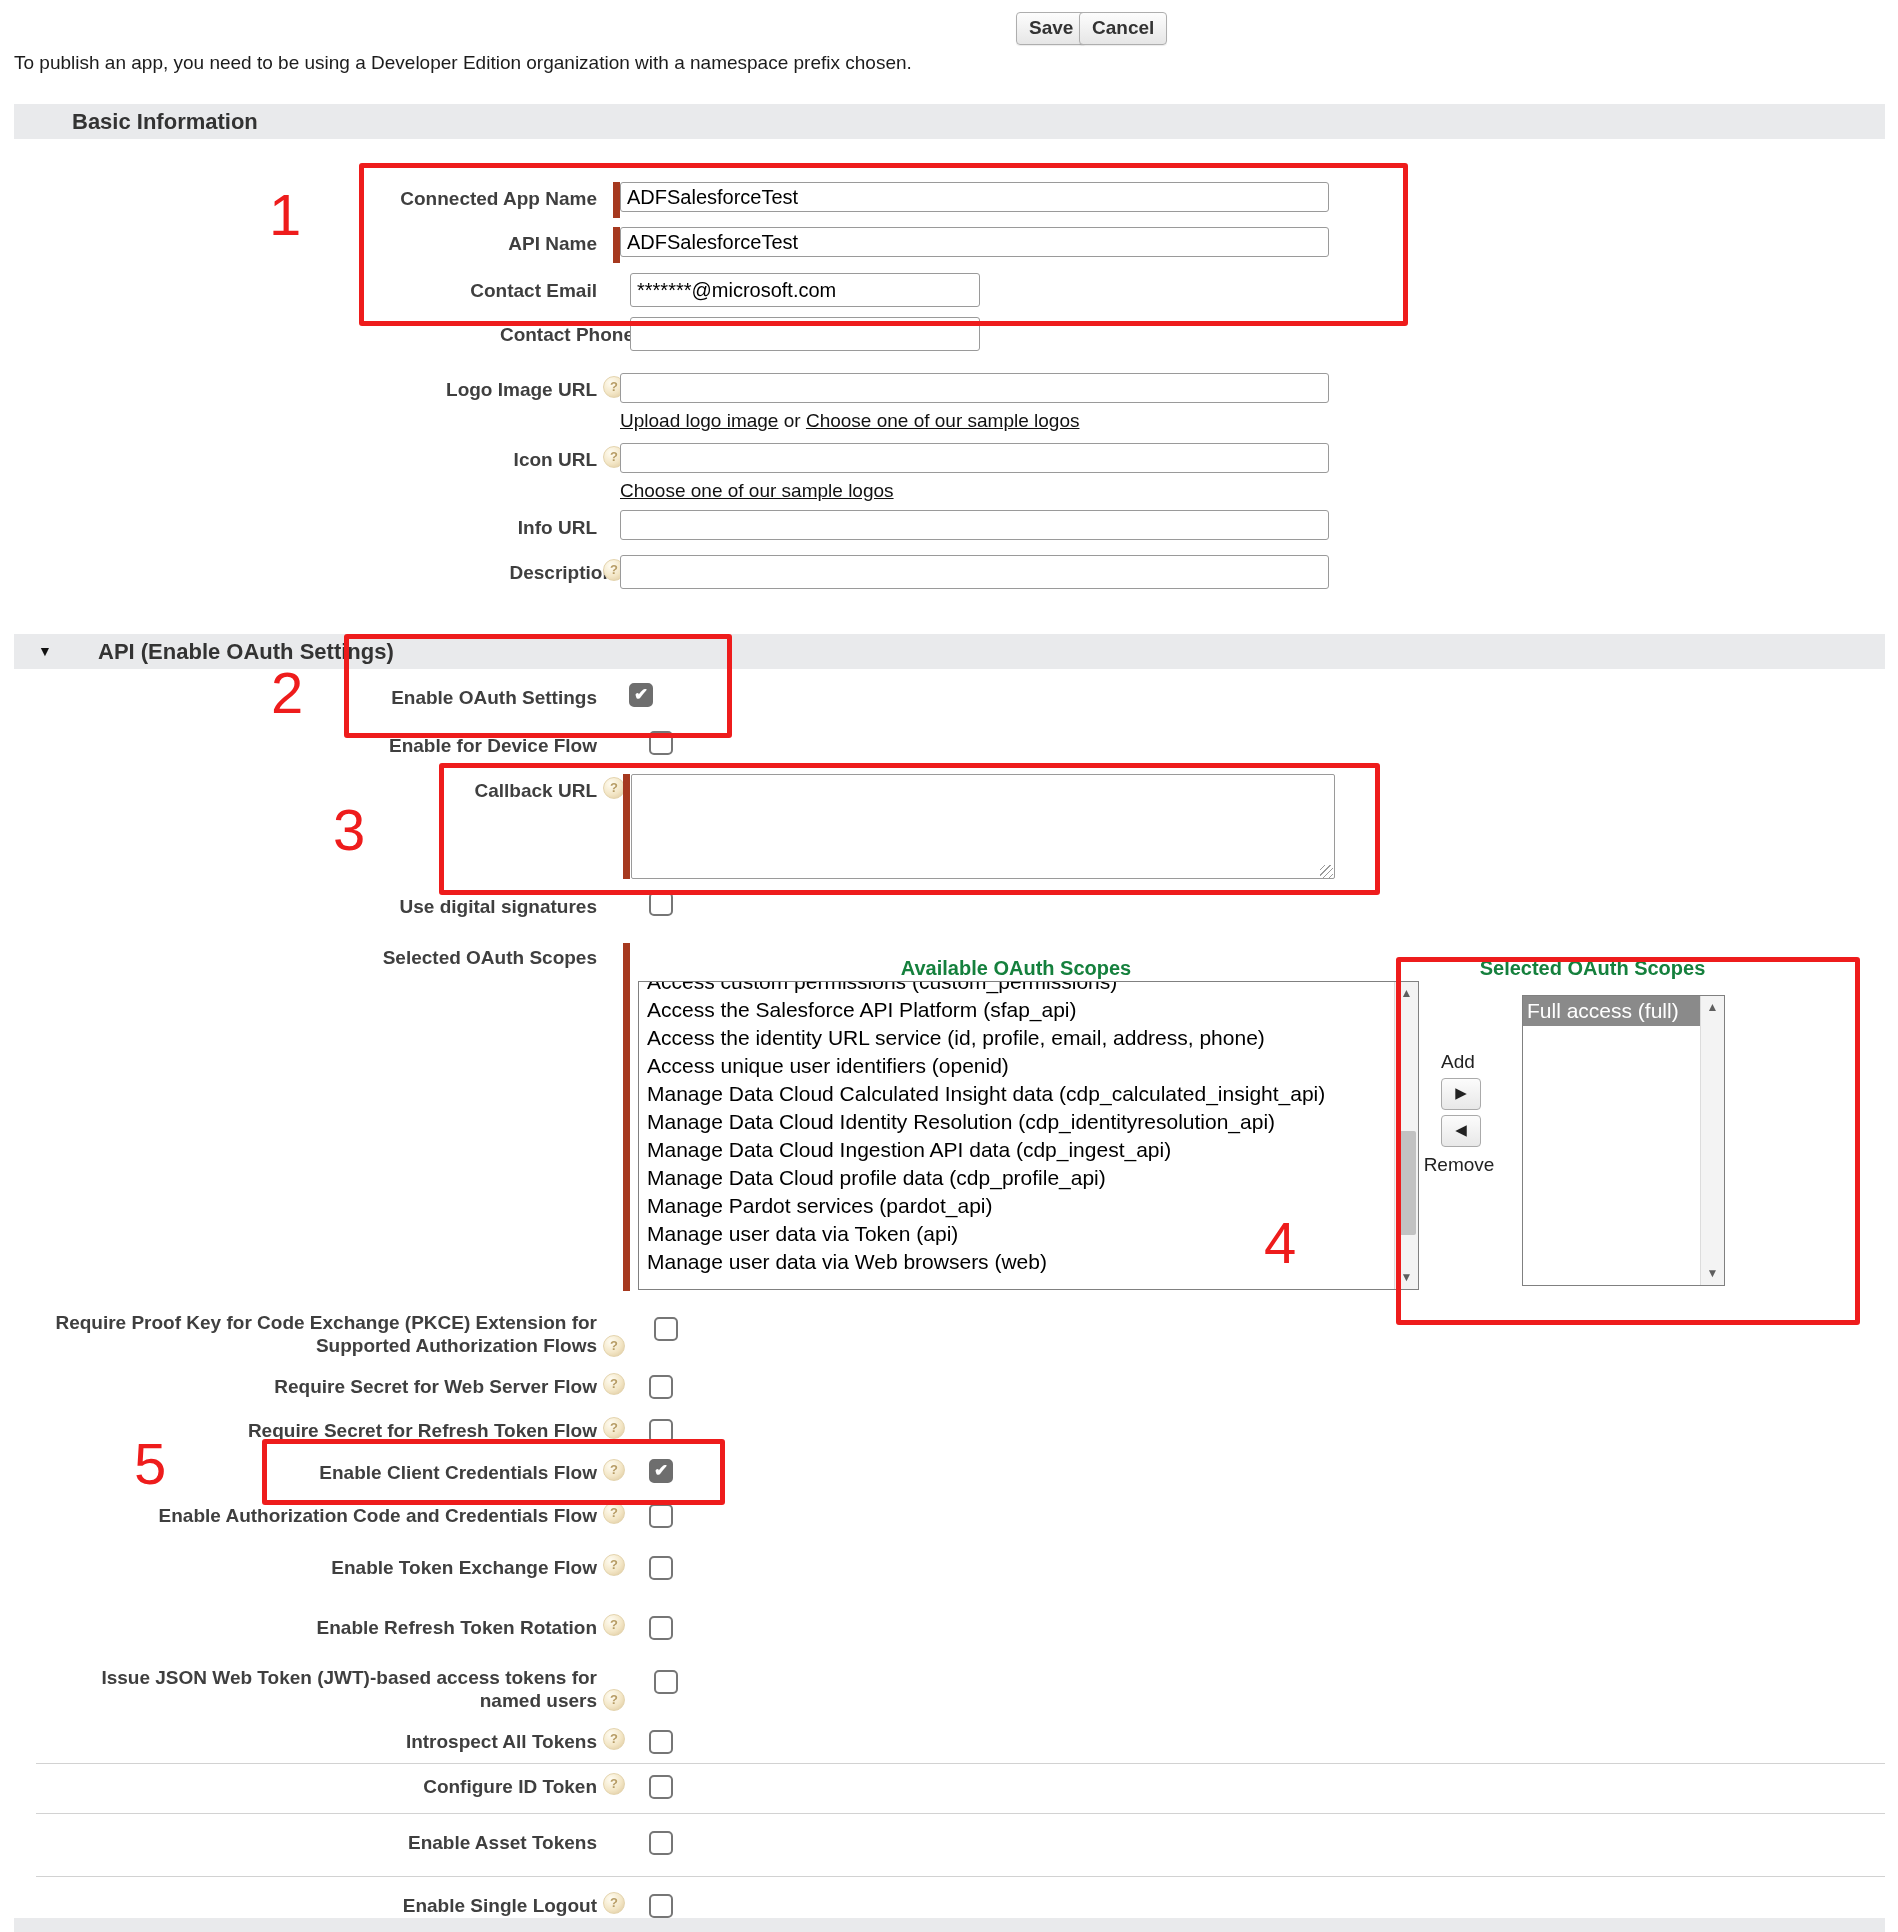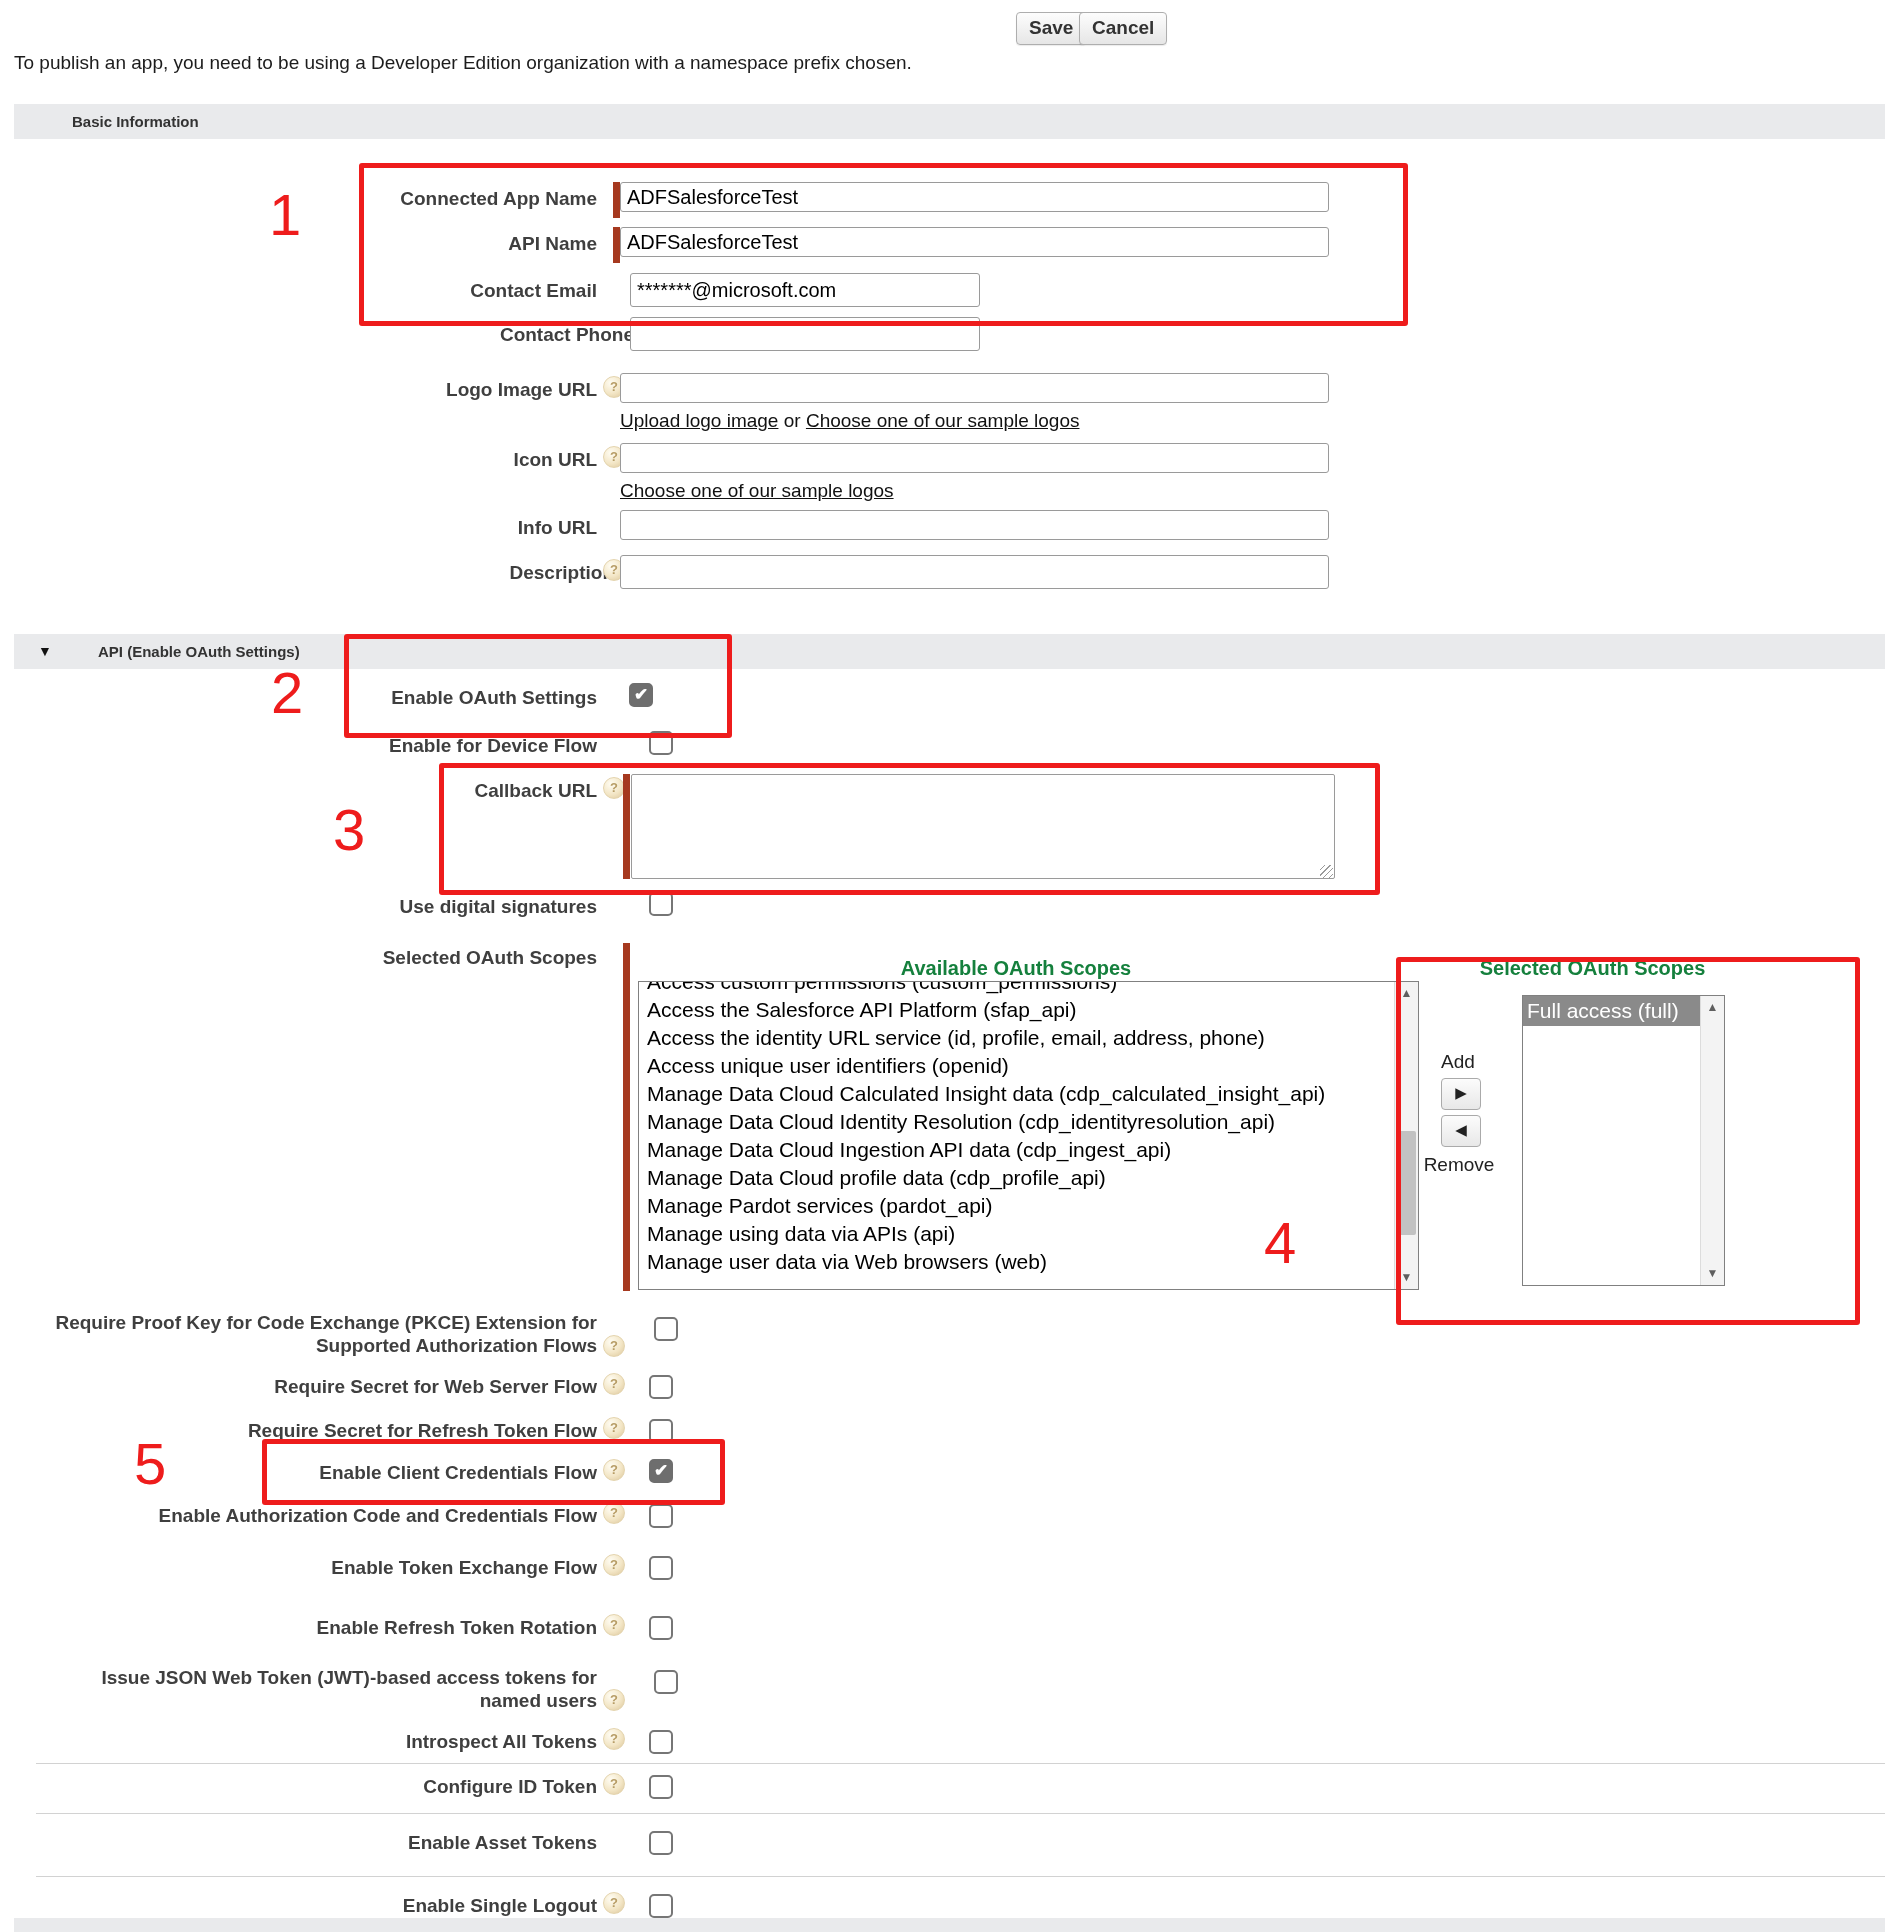--- a/index.html
+++ b/index.html
@@ -7,21 +7,21 @@
         font-family:"Liberation Sans", sans-serif;color:#222;overflow:hidden;}
 
   
   .btn{position:absolute;height:31px;padding:0 12px;border:1px solid #aeaeae;border-radius:4px;
        background:linear-gradient(#fdfdfd,#e6e6e6);font-weight:bold;font-size:19px;color:#333;
        line-height:29px;text-align:center;box-shadow:0 1px 1px rgba(0,0,0,.08);cursor:pointer;}
 
   .intro{position:absolute;left:14px;top:52px;font-size:19px;color:#1c1c1c;}
 
   .secbar{position:absolute;left:14px;width:1871px;height:35px;background:#e9eaec;}
-  .secbar .sectitle{position:absolute;font-weight:bold;font-size:15px;color:#333;line-height:35px;}
+  .secbar .sectitle{position:absolute;font-weight:bold;font-size:22px;color:#333;line-height:35px;}
   .tri{position:absolute;left:24px;top:0;font-size:14px;color:#111;line-height:35px;}
 
   .lbl{position:absolute;left:0;width:597px;text-align:right;font-weight:bold;
        font-size:19px;color:#3f3f3f;line-height:23px;}
   .help{position:absolute;width:20px;height:20px;border-radius:50%;
         background:radial-gradient(circle at 35% 30%, #fffdf4, #f3e6c6 55%, #dcc69a);
         border:1px solid #e4d4ae;color:#b79d66;font-size:13px;font-weight:bold;
         text-align:center;line-height:20px;}
   .reqbar{position:absolute;width:7px;background:#a6391f;}
 
@@ -140,21 +140,21 @@
     <div style="margin-top:-14px;">
         <div class="opt">Access custom permissions (custom_permissions)</div>
         <div class="opt">Access the Salesforce API Platform (sfap_api)</div>
         <div class="opt">Access the identity URL service (id, profile, email, address, phone)</div>
         <div class="opt">Access unique user identifiers (openid)</div>
         <div class="opt">Manage Data Cloud Calculated Insight data (cdp_calculated_insight_api)</div>
         <div class="opt">Manage Data Cloud Identity Resolution (cdp_identityresolution_api)</div>
         <div class="opt">Manage Data Cloud Ingestion API data (cdp_ingest_api)</div>
         <div class="opt">Manage Data Cloud profile data (cdp_profile_api)</div>
         <div class="opt">Manage Pardot services (pardot_api)</div>
-        <div class="opt">Manage using data via APIs (api)</div>
+        <div class="opt">Manage user data via Token (api)</div>
         <div class="opt">Manage user data via Web browsers (web)</div>
       </div>
     <div class="sbar">
       <div class="sarr" style="top:0;">▲</div>
       <div class="sthumb" style="top:149px;height:104px;"></div>
       <div class="sarr" style="bottom:0;">▼</div>
     </div>
   </div>
 
   <div class="movelbl" style="left:1425px;top:1051px;width:66px;">Add</div>

